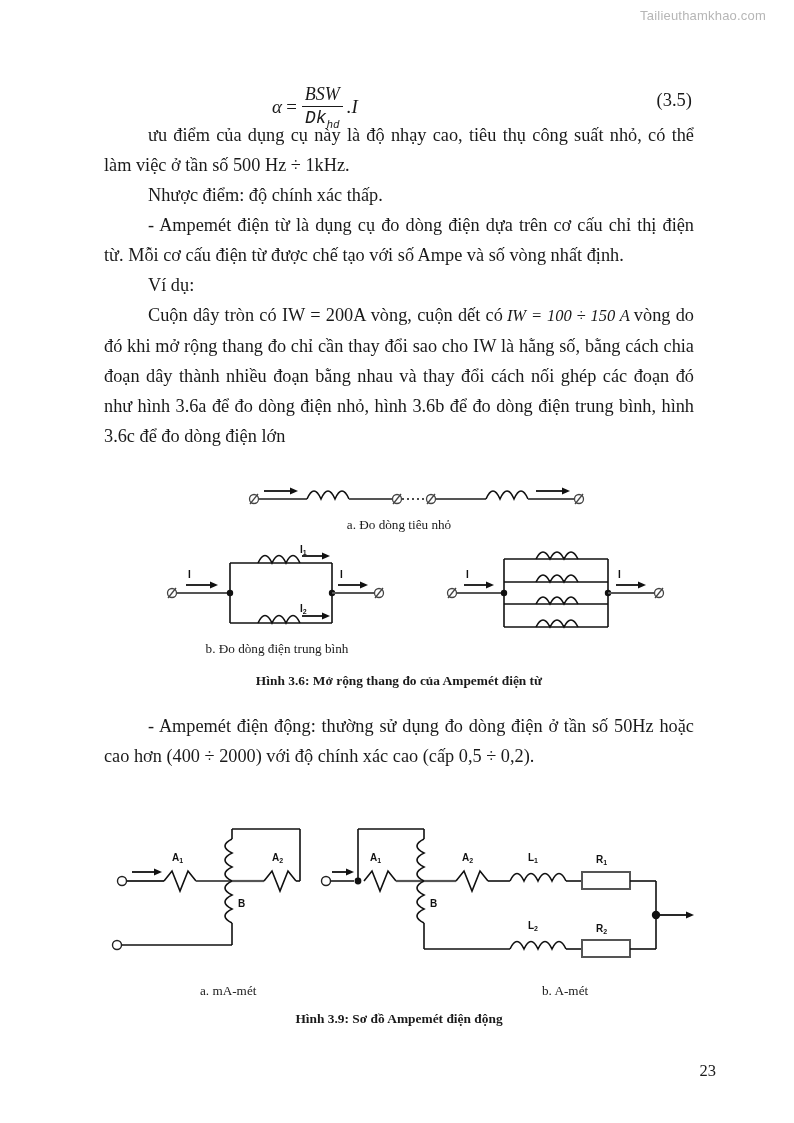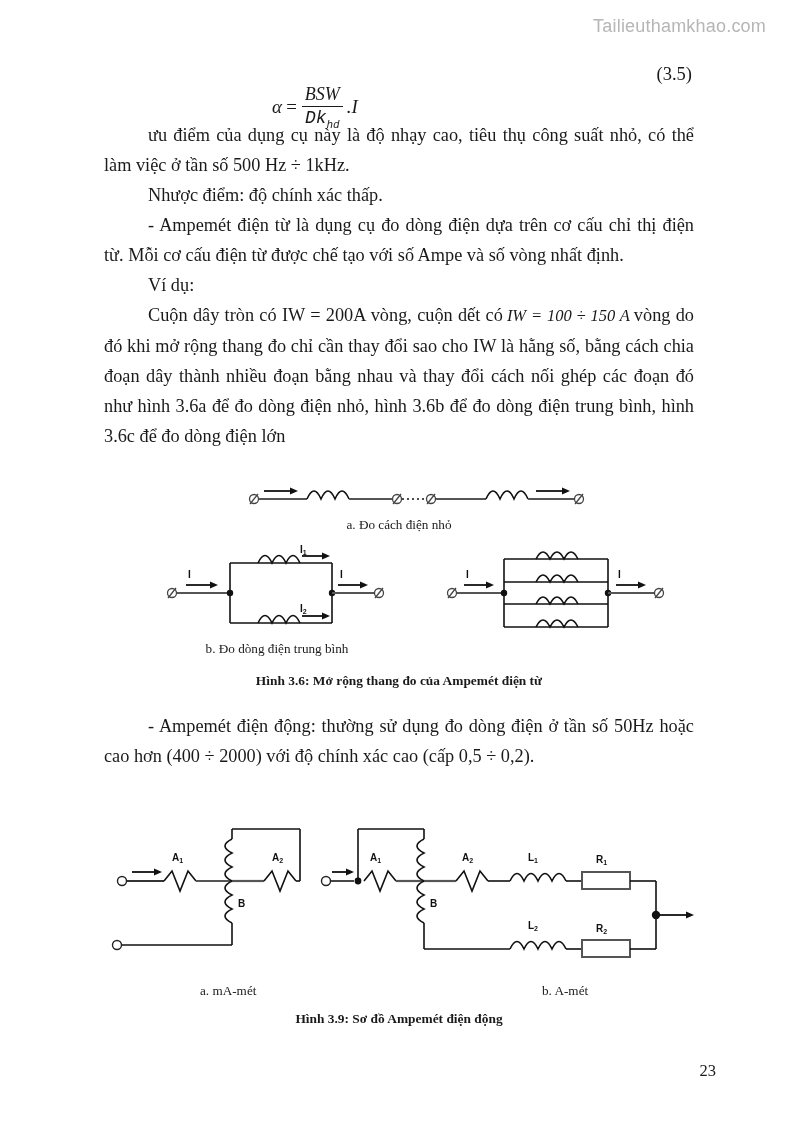--- a/index.html
+++ b/index.html
@@ -11,24 +11,24 @@
     position: relative;
     width: 794px;
     height: 1123px;
     background: #ffffff;
     overflow: hidden;
     font-family: "Liberation Serif", serif;
     color: #1a1a1a;
   }
   .watermark {
     position: absolute;
-    top: 16px;
+    top: 8px;
     right: 28px;
     font-family: "Liberation Sans", sans-serif;
-    font-size: 18px;
+    font-size: 13px;
     color: #b6b6b6;
     letter-spacing: 0.2px;
   }
   .content {
     position: absolute;
     left: 104px;
     top: 62px;
     width: 590px;
   }
   
@@ -69,21 +69,21 @@
     font-family: Liberation Mono, monospace;
   }
   .sub {
     font-size: 11px;
     vertical-align: sub;
     font-style: italic;
   }
   .eqnum {
     position: absolute;
     right: 2px;
-    top: 2px;
+    top: 28px;
     font-style: normal;
     font-size: 18.5px;
   }
   
   p.body {
     margin: 0 0 0 0;
     font-size: 18.3px;
     line-height: 30px;
     text-align: justify;
     text-indent: 44px;
@@ -185,21 +185,21 @@
 
           <path d="M382,26 q7,-16 14,0 q7,-16 14,0 q7,-16 14,0" fill="none" stroke="#111" stroke-width="1.6"></path>
           <line x1="424" y1="26" x2="470" y2="26" stroke="#555" stroke-width="2"></line>
 
           <line x1="432" y1="18" x2="458" y2="18" stroke="#111" stroke-width="1.8"></line>
           <path d="M458,14.5 L466,18 L458,21.5 Z" fill="#111"></path>
 
           <circle cx="475" cy="26" r="4.5" fill="none" stroke="#444" stroke-width="1.3"></circle>
           <line x1="471" y1="31" x2="479" y2="21" stroke="#444" stroke-width="1.3"></line>
         </svg>
-        <div class="fig-caption">a. Đo cách điện nhỏ</div>
+        <div class="fig-caption">a. Đo dòng tiêu nhỏ</div>
       </div>
 
       <div style="position:relative; height:116px; margin-top:12px;">
 
         <div style="position:absolute; left:58px; top:0; width:230px;">
           <svg class="svg-wrap" width="230" height="96" viewBox="0 0 230 96">
 
             <circle cx="10" cy="48" r="4.5" fill="none" stroke="#444" stroke-width="1.3"></circle>
             <line x1="6" y1="53" x2="14" y2="43" stroke="#444" stroke-width="1.3"></line>
             <line x1="15" y1="48" x2="68" y2="48" stroke="#555" stroke-width="2"></line>

